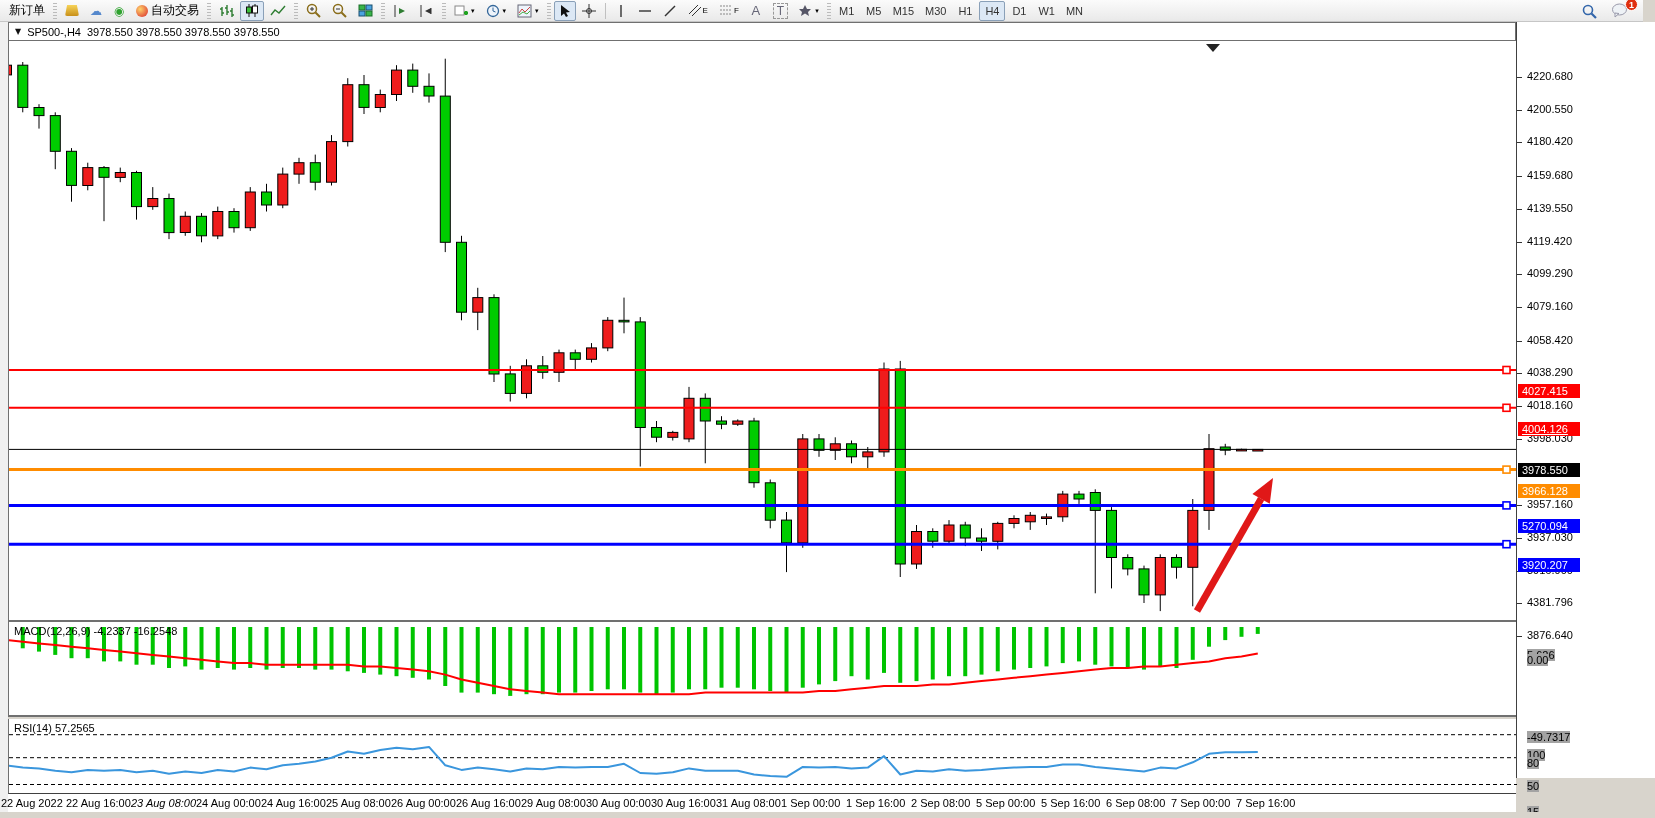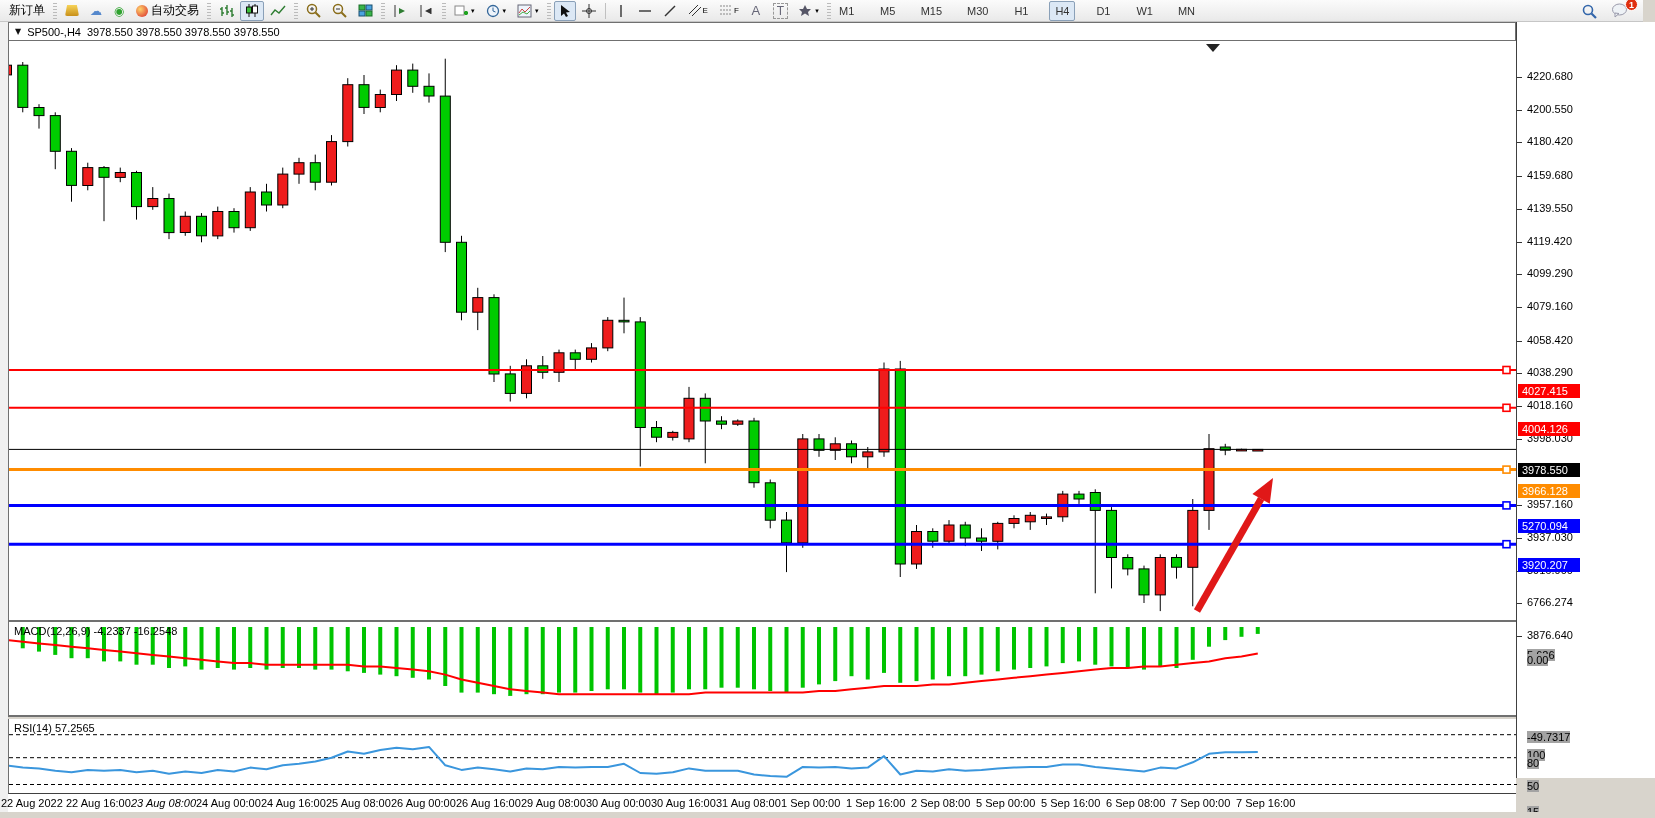--- a/index.html
+++ b/index.html
@@ -214,21 +214,21 @@
     <span style="border:1px dashed #999; padding:0 3px; color:#667;">T</span>
   </div>
   <div class="tbtn">
     <svg width="13" height="13">
         <polygon points="6,1 8,5 12,5 9,8 10,12 6,9.5 2,12 3,8 0,5 4,5" fill="#556"></polygon>
       </svg>
     <span class="glyph" style="font-size:7px;">▾</span>
   </div>
   <span class="grip"></span>
 
-  <div id="tf-group" style="display:flex; align-items:center; gap:15px;">
+  <div id="tf-group" style="display:flex; align-items:center; gap:1px;">
       <div class="tbtn tf">
         <span>M1</span>
       </div>
       <div class="tbtn tf">
         <span>M5</span>
       </div>
       <div class="tbtn tf">
         <span>M15</span>
       </div>
       <div class="tbtn tf">
@@ -571,25 +571,25 @@
     <div class="axlabel" style="top: 377.034px;">4018.160</div>
     <div class="tick" style="top: 416.739px;"></div>
     <div class="axlabel" style="top: 409.739px;">3998.030</div>
     <div class="tick" style="top: 483.141px;"></div>
     <div class="axlabel" style="top: 476.141px;">3957.160</div>
     <div class="tick" style="top: 515.846px;"></div>
     <div class="axlabel" style="top: 508.846px;">3937.030</div>
     <div class="tick" style="top: 548.551px;"></div>
     <div class="axlabel" style="top: 541.551px;">3916.900</div>
     <div class="tick" style="top: 581.257px;"></div>
-    <div class="axlabel" style="top: 574.257px;">6766.274</div>
+    <div class="axlabel" style="top: 574.257px;">4381.796</div>
     <div class="tick" style="top: 613.962px;"></div>
     <div class="axlabel" style="top: 606.962px;">3876.640</div>
     <div class="badge" style="top: 361.998px; background: rgb(255, 0, 0);">4027.415</div>
-    <div class="badge" style="top: 399.835px; background: rgb(255, 0, 0);">4004.126</div>
+    <div class="badge" style="top: 399.835px; background: rgb(255, 0, 0); text-decoration: underline;">4004.126</div>
     <div class="badge" style="top: 441.389px; background: rgb(0, 0, 0);">3978.550</div>
     <div class="badge" style="top: 461.571px; background: rgb(255, 140, 0);">3966.128</div>
     <div class="badge" style="top: 497.418px; background: rgb(0, 0, 255);">5270.094</div>
     <div class="badge" style="top: 536.178px; background: rgb(0, 0, 255);">3920.207</div>
     <div class="sidelabel" style="top: 599px; left: 10px;">5.626</div>
     <div class="sidelabel" style="top: 604px; left: 10px;">0.00</div>
     <div class="sidelabel" style="top: 681px; left: 10px;">-49.7317</div>
     <div class="sidelabel" style="top: 699px; left: 10px;">100</div>
     <div class="sidelabel" style="top: 707px; left: 10px;">80</div>
     <div class="sidelabel" style="top: 730px; left: 10px;">50</div>

